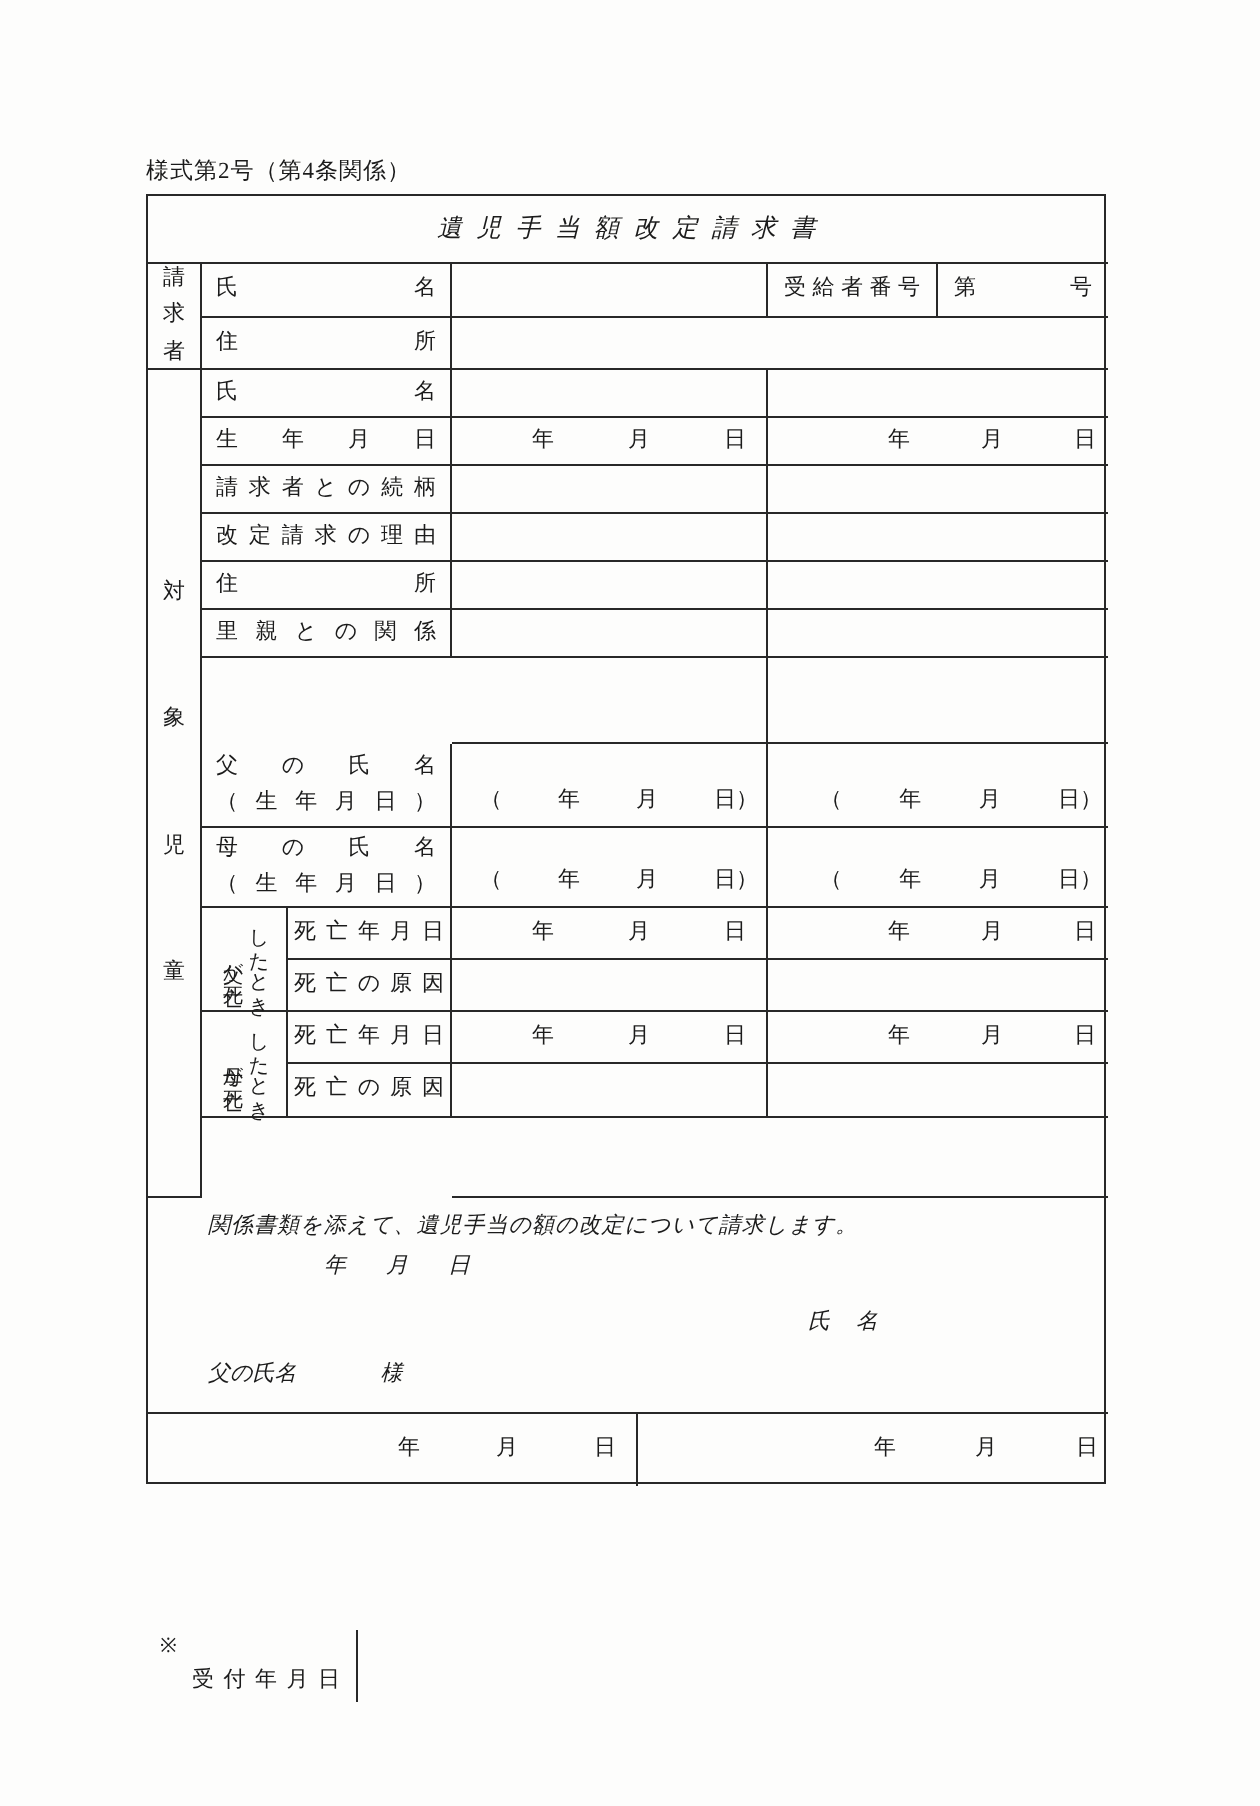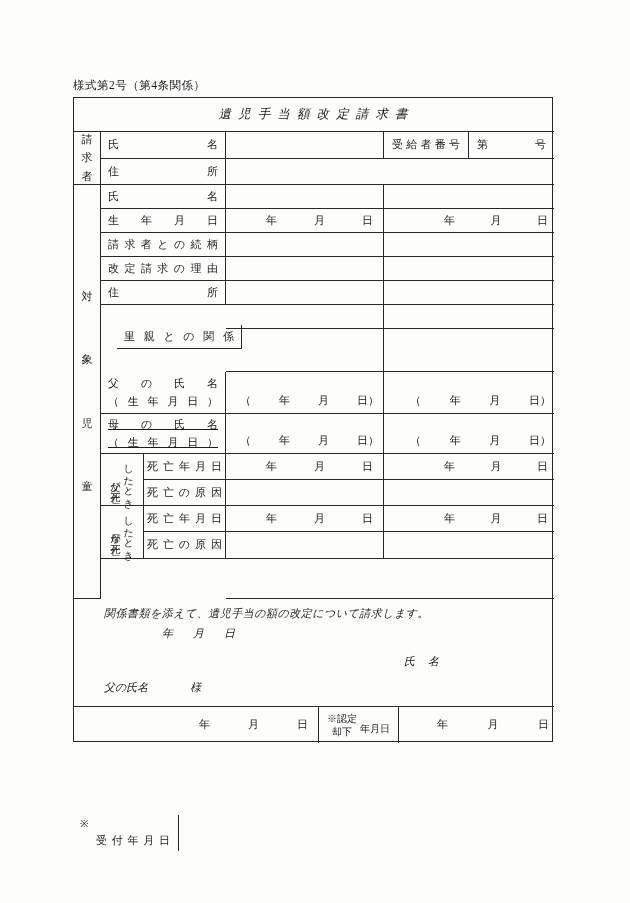--- a/index.html
+++ b/index.html
@@ -135,21 +135,21 @@
   </div>
   <div class="cell" style="left:152px;top:159px;width:158px;height:24px;"></div>
   <div class="cell nbr" style="left:310px;top:159px;width:170px;height:24px;"></div>
 
   <div class="cell vc" style="left:27px;top:183px;width:125px;height:24px;">
     <div class="jtext">住所</div>
   </div>
   <div class="cell" style="left:152px;top:183px;width:158px;height:24px;"></div>
   <div class="cell nbr" style="left:310px;top:183px;width:170px;height:24px;"></div>
 
-  <div class="cell vc" style="left:43px;top:207px;width:125px;height:24px;margin-top:20px;">
+  <div class="cell vc" style="left:27px;top:207px;width:125px;height:24px;">
     <div class="jtext">里親との関係</div>
   </div>
   <div class="cell" style="left:152px;top:207px;width:158px;height:24px;"></div>
   <div class="cell nbr" style="left:310px;top:207px;width:170px;height:24px;"></div>
 
   <div class="cell" style="left:152px;top:231px;width:158px;height:43px;"></div>
   <div class="cell nbr" style="left:310px;top:231px;width:170px;height:43px;"></div>
 
   <div class="cell vc two" style="left:27px;top:274px;width:125px;height:42px;">
     <div class="jtext">父の氏名</div>
@@ -161,21 +161,21 @@
     <span>月</span>
     <span>日）</span>
   </div>
   <div class="cell nbr date low pp2" style="left:310px;top:274px;width:170px;height:42px;">
     <span>（</span>
     <span>年</span>
     <span>月</span>
     <span>日）</span>
   </div>
 
-  <div class="cell vc two" style="left:27px;top:316px;width:125px;height:40px;text-decoration:underline;">
+  <div class="cell vc two" style="left:27px;top:316px;width:125px;height:40px;">
     <div class="jtext">母の氏名</div>
     <div class="jtext">（生年月日）</div>
   </div>
   <div class="cell date low pp1" style="left:152px;top:316px;width:158px;height:40px;">
     <span>（</span>
     <span>年</span>
     <span>月</span>
     <span>日）</span>
   </div>
   <div class="cell nbr date low pp2" style="left:310px;top:316px;width:170px;height:40px;">
@@ -249,26 +249,19 @@
 
   <div class="cell nbb c1" style="left:0;top:609px;width:105px;height:36px;">
     <span class="mark">※</span>
     <div class="jtext rlabel">受付年月日</div>
   </div>
   <div class="cell nbb date pb2" style="left:105px;top:609px;width:140px;height:36px;">
     <span>年</span>
     <span>月</span>
     <span>日</span>
   </div>
-  <div class="cell nbb c3" style="left:245px;top:609px;width:80px;height:36px;">
-    <div class="stack">
-      <div>※認定</div>
-      <div class="l2">却下</div>
-    </div>
-    <span class="suffix">年月日</span>
-  </div>
   <div class="cell nbr nbb date pb4" style="left:325px;top:609px;width:155px;height:36px;">
     <span>年</span>
     <span>月</span>
     <span>日</span>
   </div>
 
 </div>
 
 </body></html>

